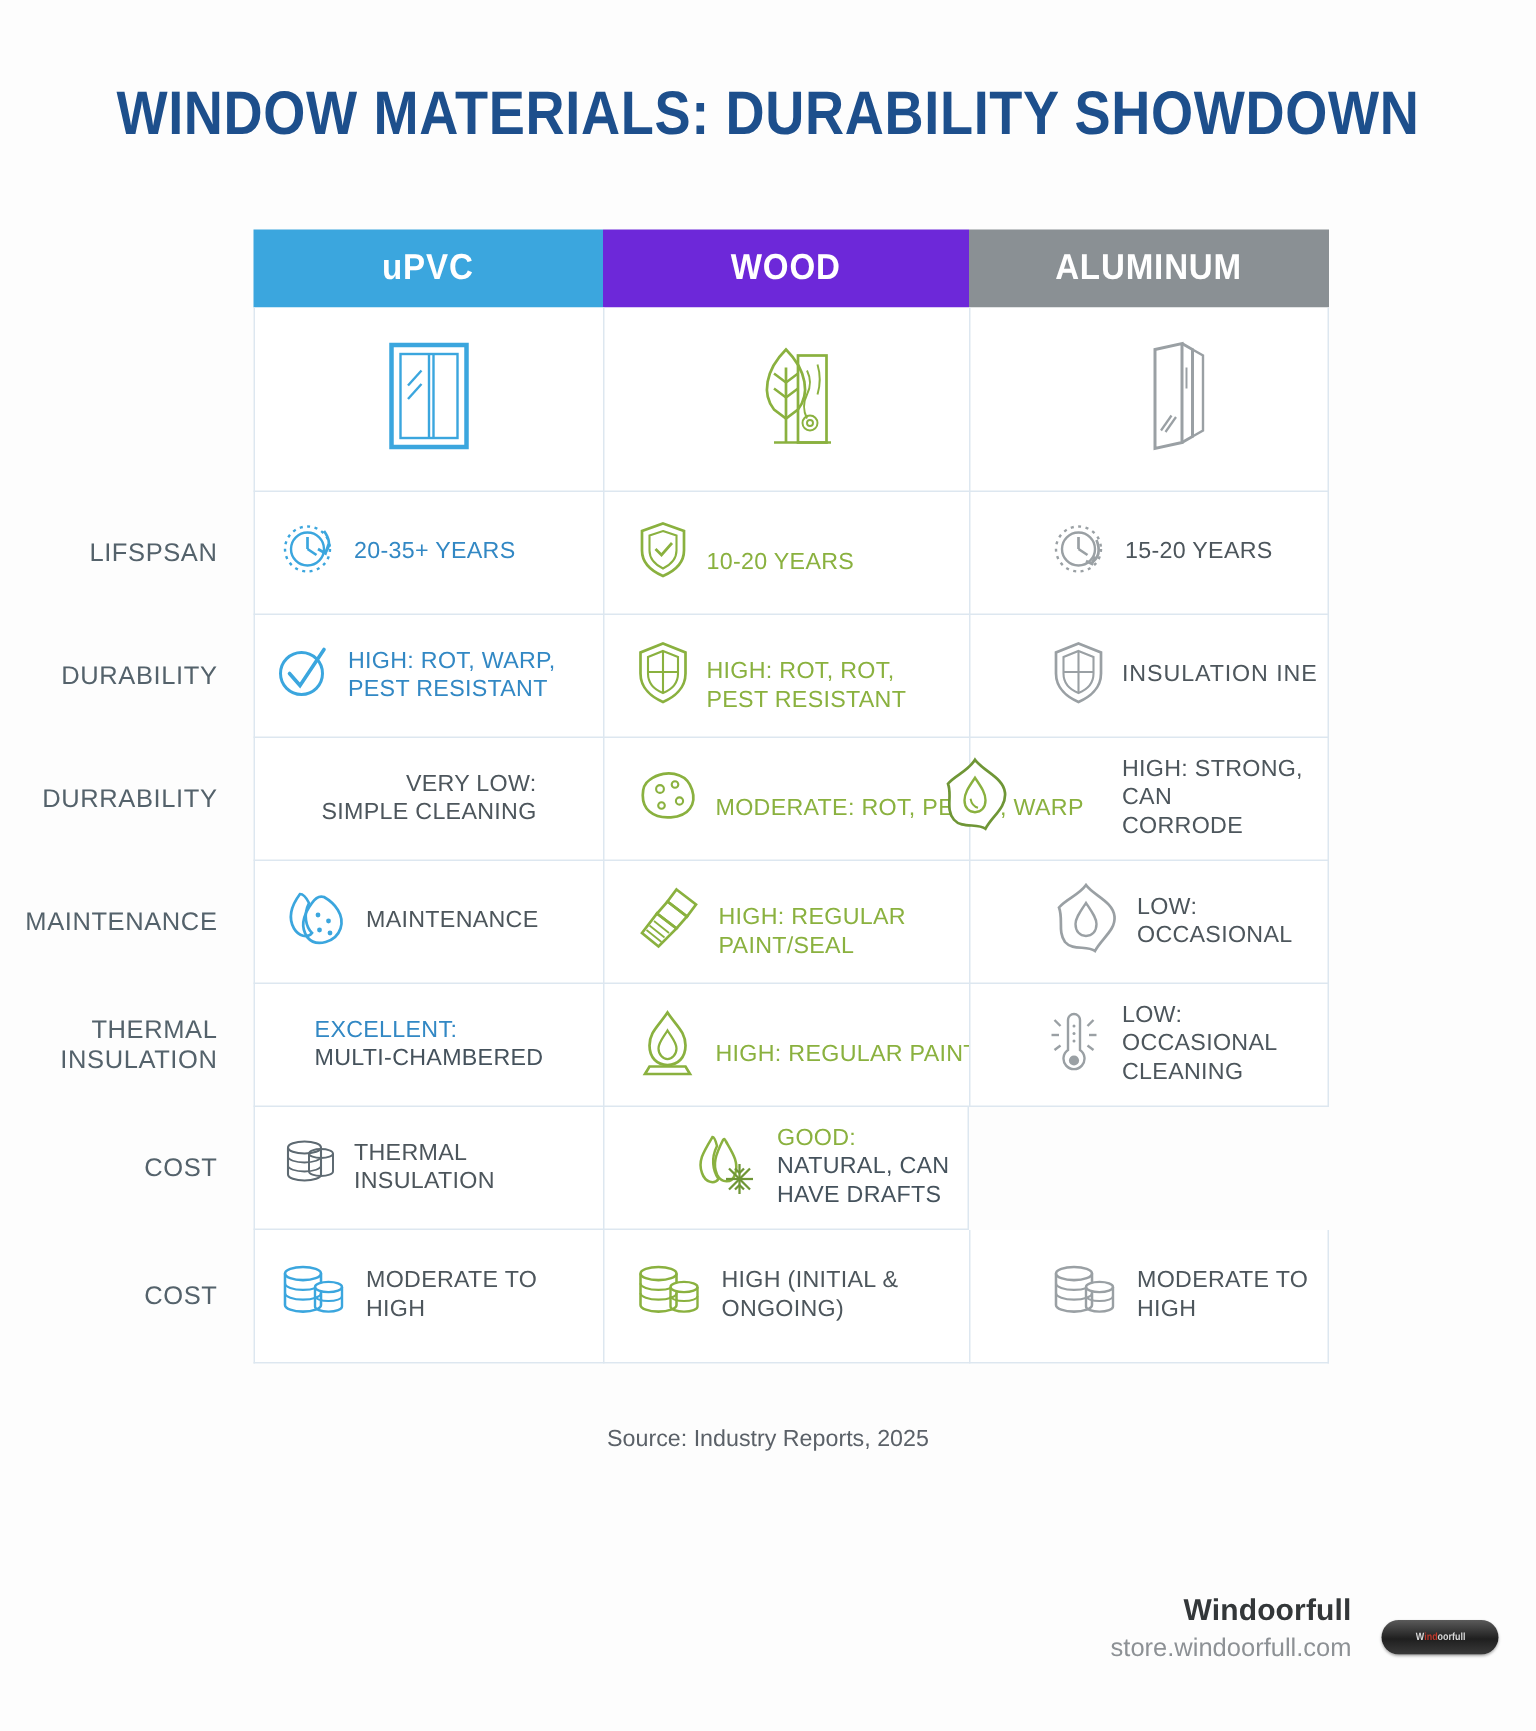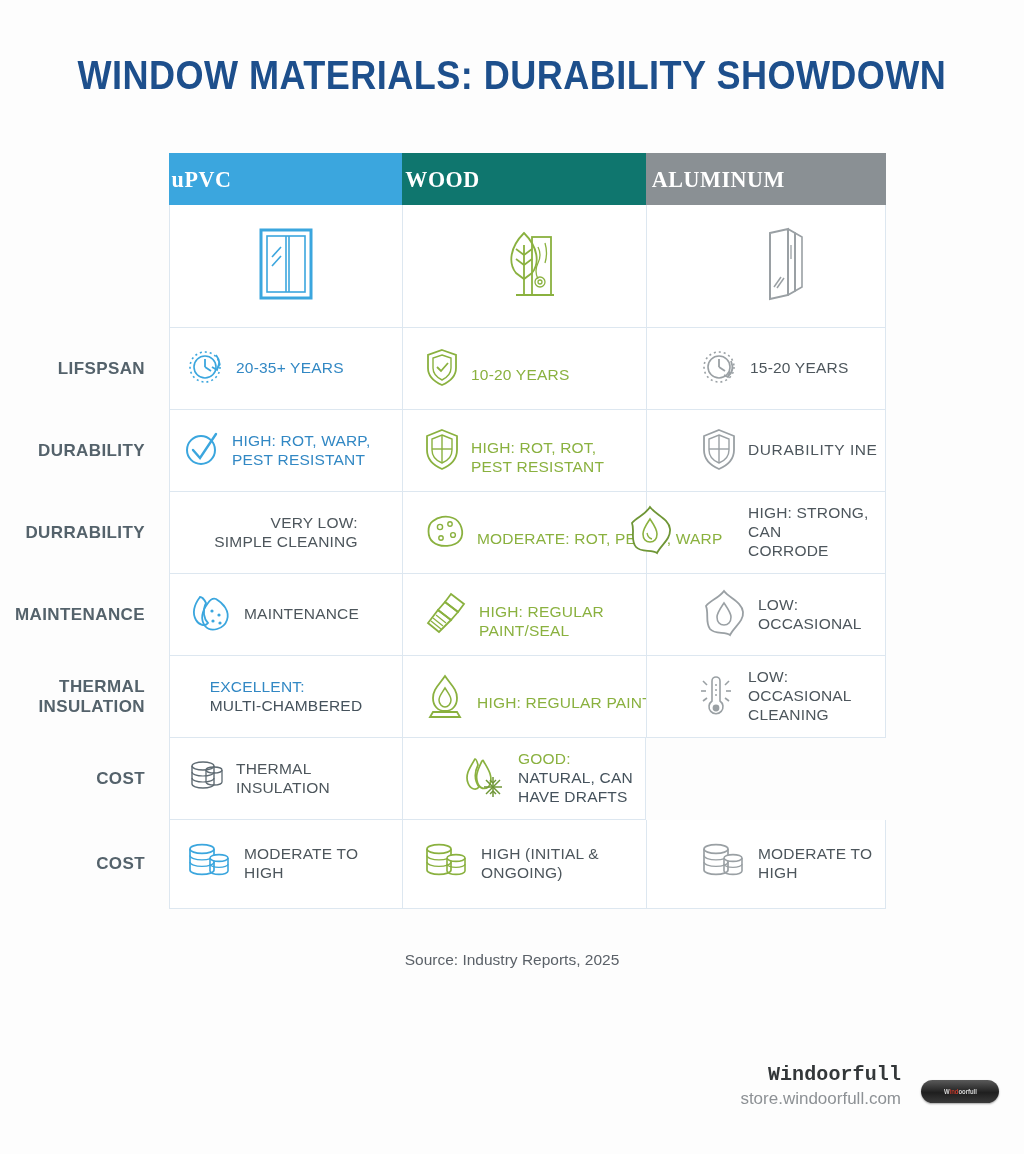--- a/index.html
+++ b/index.html
@@ -49,31 +49,31 @@
   }
   .c1 { width: 233px; }
   .c2 { width: 244px; }
   .c3 { width: 240px; }
 
   
   .hdr-row .cell {
     height: 52px;
     display: flex;
     align-items: center;
-    justify-content: flex-start;
+    justify-content: center;
     color: #ffffff;
-    font-family: Liberation Serif, serif;
+    font-family: Liberation Sans, sans-serif;
     font-weight: bold;
     font-size: 24px;
     letter-spacing: 0.6px;
     transform-origin: center;
   }
   .hdr-row .cell span { transform: scaleX(0.92); display:block; }
   .hdr-upvc { background: #3ba6de; }
-  .hdr-wood { background: #0f766e; }
+  .hdr-wood { background: #6d28d9; }
   .hdr-alum { background: #8a9094; }
 
   
   .body-row .cell {
     border-left: 1px solid #dde7f0;
     border-bottom: 1px solid #dde7f0;
     background: #ffffff;
     display: flex;
     align-items: center;
     padding: 0 6px;
@@ -143,21 +143,21 @@
     width: 160px;
   }
   .lbl {
     display: flex;
     align-items: center;
     justify-content: flex-end;
     padding-right: 15px;
     box-sizing: border-box;
     text-align: right;
     font-family: "Liberation Sans Narrow", "Liberation Sans", sans-serif;
-    font-weight: bold;
+    font-weight: normal;
     font-size: 17px;
     letter-spacing: 0.4px;
     line-height: 1.2;
     color: #54626b;
   }
 
   
   .source {
     position: absolute;
     top: 951px;
@@ -171,21 +171,20 @@
     position: absolute;
     right: 123px;
     top: 1063px;
     text-align: right;
   }
   .brand-name {
     font-size: 20px;
     font-weight: bold;
     color: #333739;
     letter-spacing: 0.1px;
-    font-family: Liberation Mono, monospace;
   }
   .brand-url {
     font-size: 17px;
     color: #8d9195;
     margin-top: 3px;
   }
   .brand-logo {
     position: absolute;
     right: 25px;
     top: 1080px;
@@ -359,21 +358,21 @@
     <div class="cell c3">
       <div class="cell-inner">
         <span class="ico">
           <svg width="38" height="46" viewBox="0 0 38 46">
             <path d="M19 4 L34 10 V24 C34 34 26 40 19 43 C12 40 4 34 4 24 V10 Z" fill="none" stroke="#9aa0a4" stroke-width="1.8"></path>
             <path d="M19 9 L29 13 V24 C29 31 24 35 19 37 C14 35 9 31 9 24 V13 Z" fill="none" stroke="#9aa0a4" stroke-width="1.4"></path>
             <line x1="19" y1="9" x2="19" y2="37" stroke="#9aa0a4" stroke-width="1.4"></line>
             <line x1="9" y1="23" x2="29" y2="23" stroke="#9aa0a4" stroke-width="1.4"></line>
           </svg>
         </span>
-        <div class="txt gray" style="font-weight:normal;letter-spacing:0.6px">DURABILITY INE</div>
+        <div class="txt gray" style="font-weight:normal;letter-spacing:0.6px">INSULATION INE</div>
       </div>
     </div>
   </div>
 
   <div class="row body-row data-row">
     <div class="cell c1">
       <div class="cell-inner centered">
         <div class="txt gray" style="white-space:pre-line;text-align:right">VERY LOW:
 SIMPLE CLEANING</div>
       </div>

